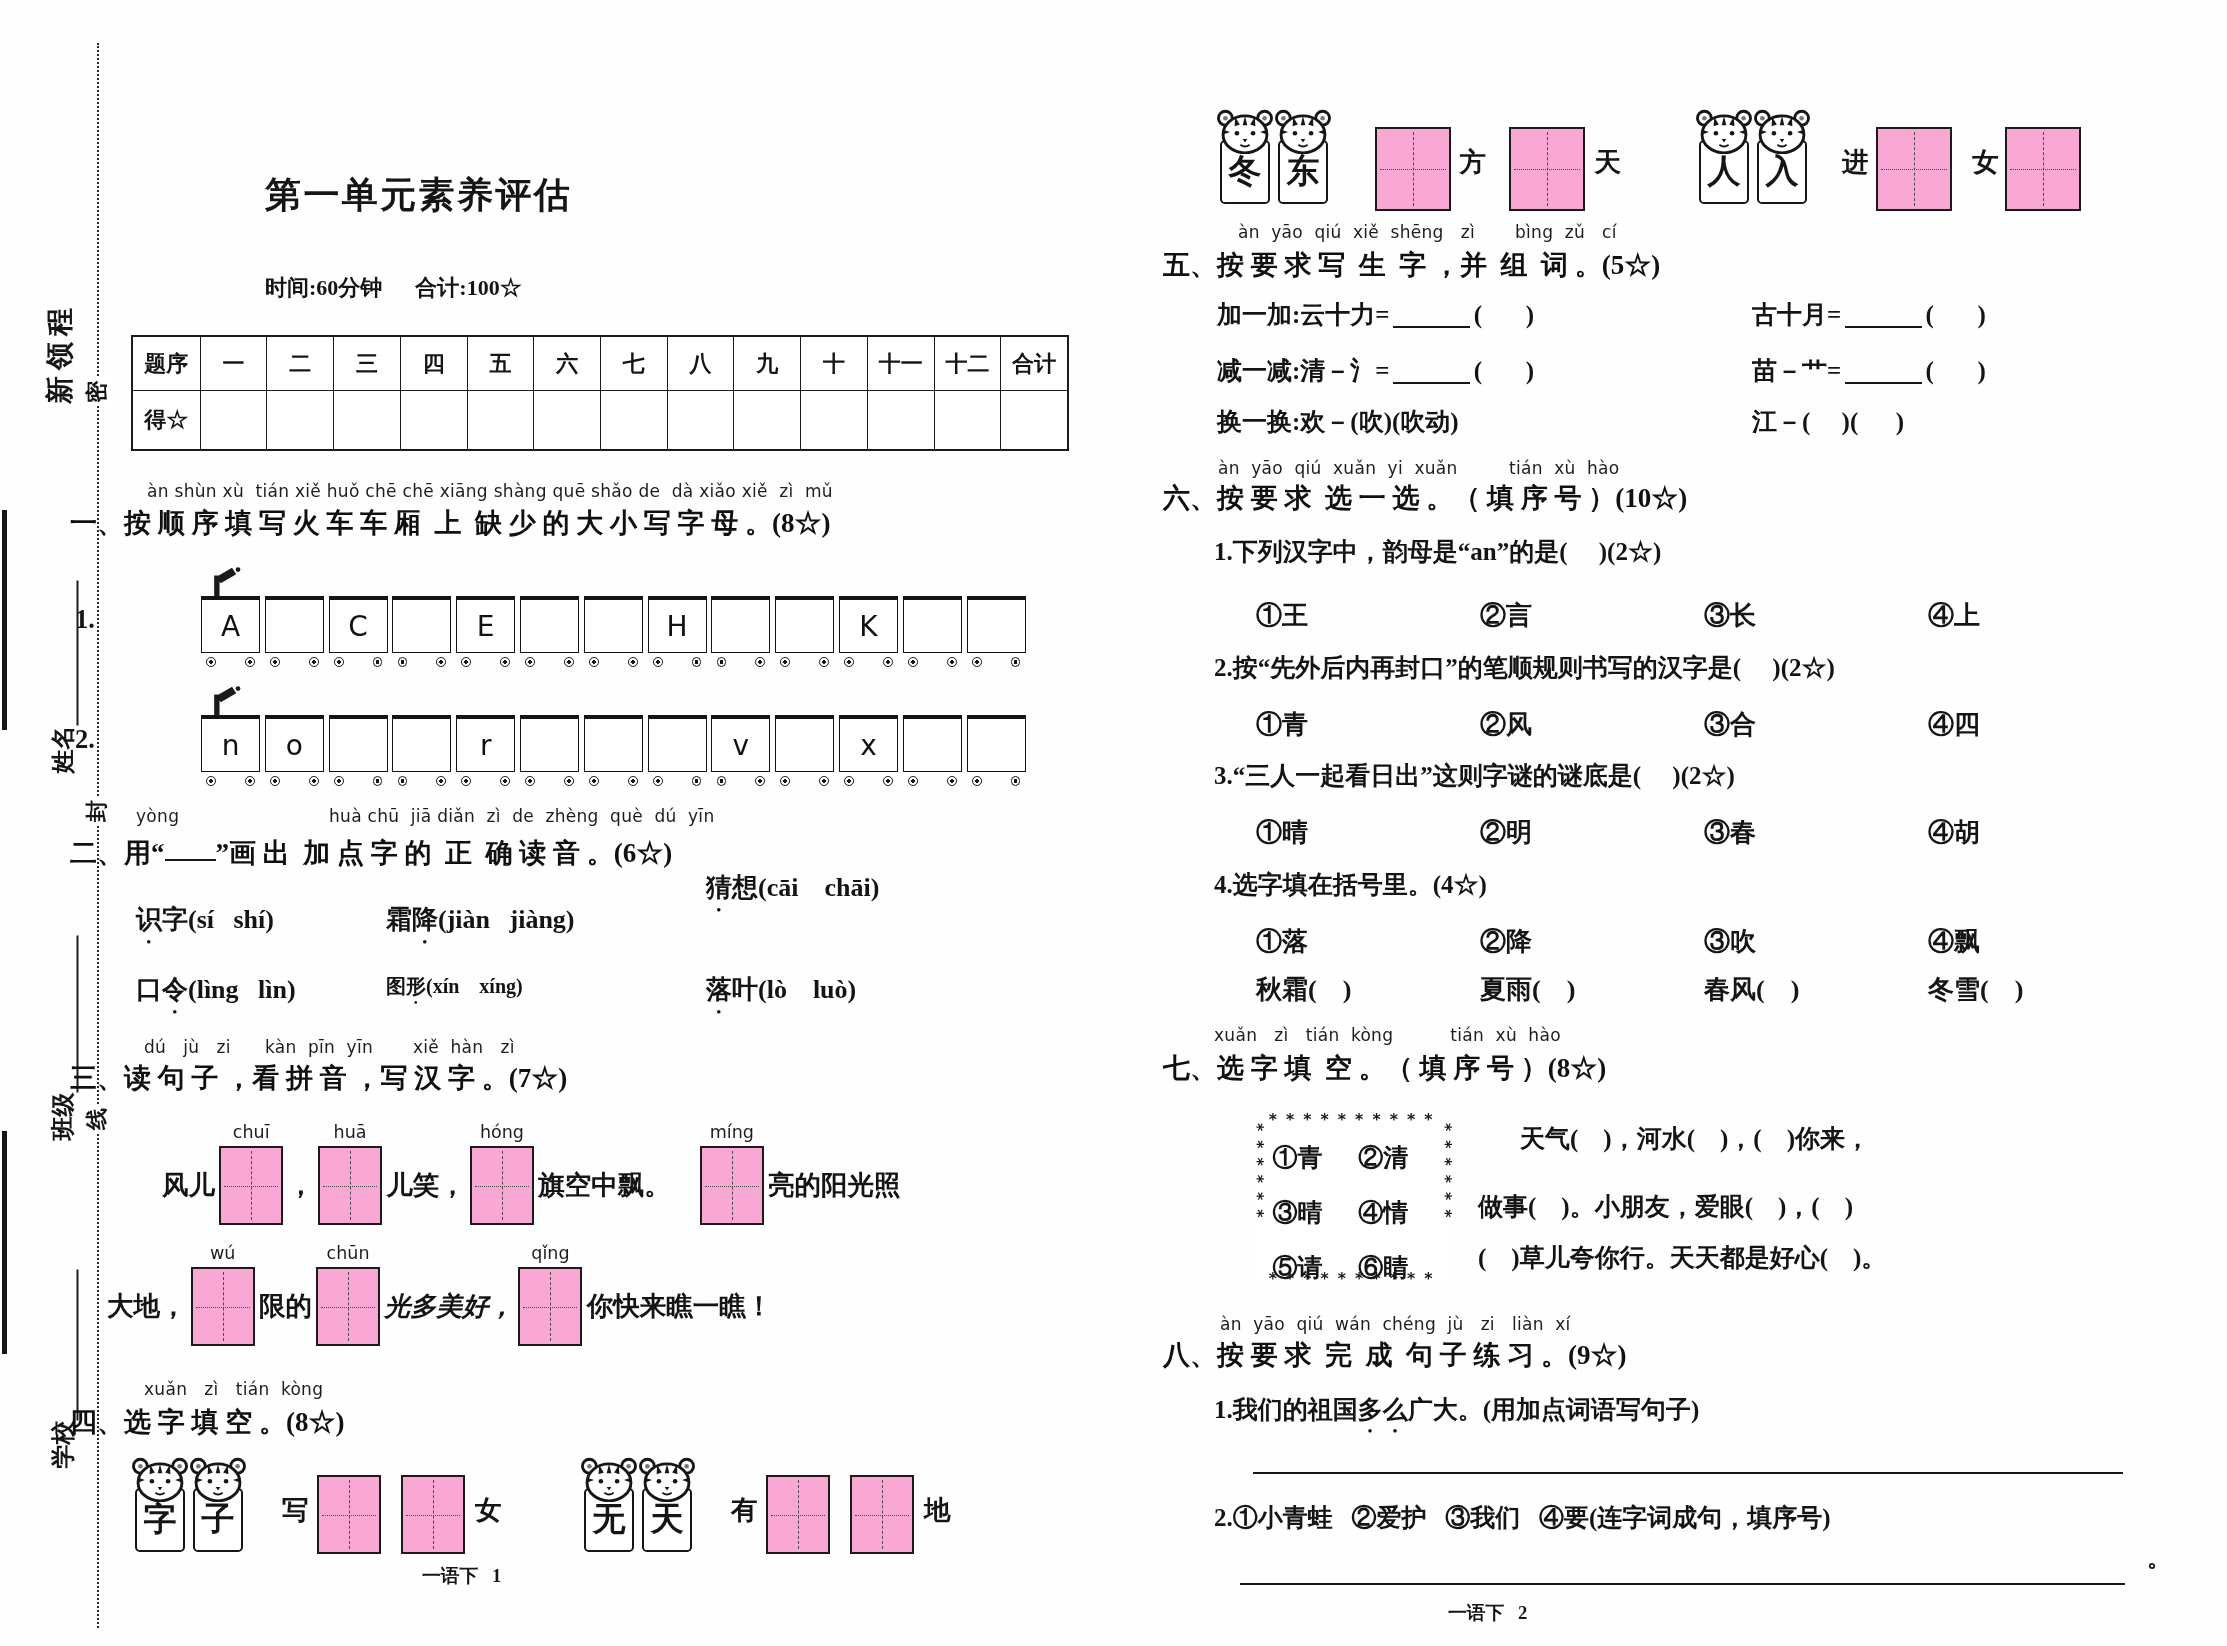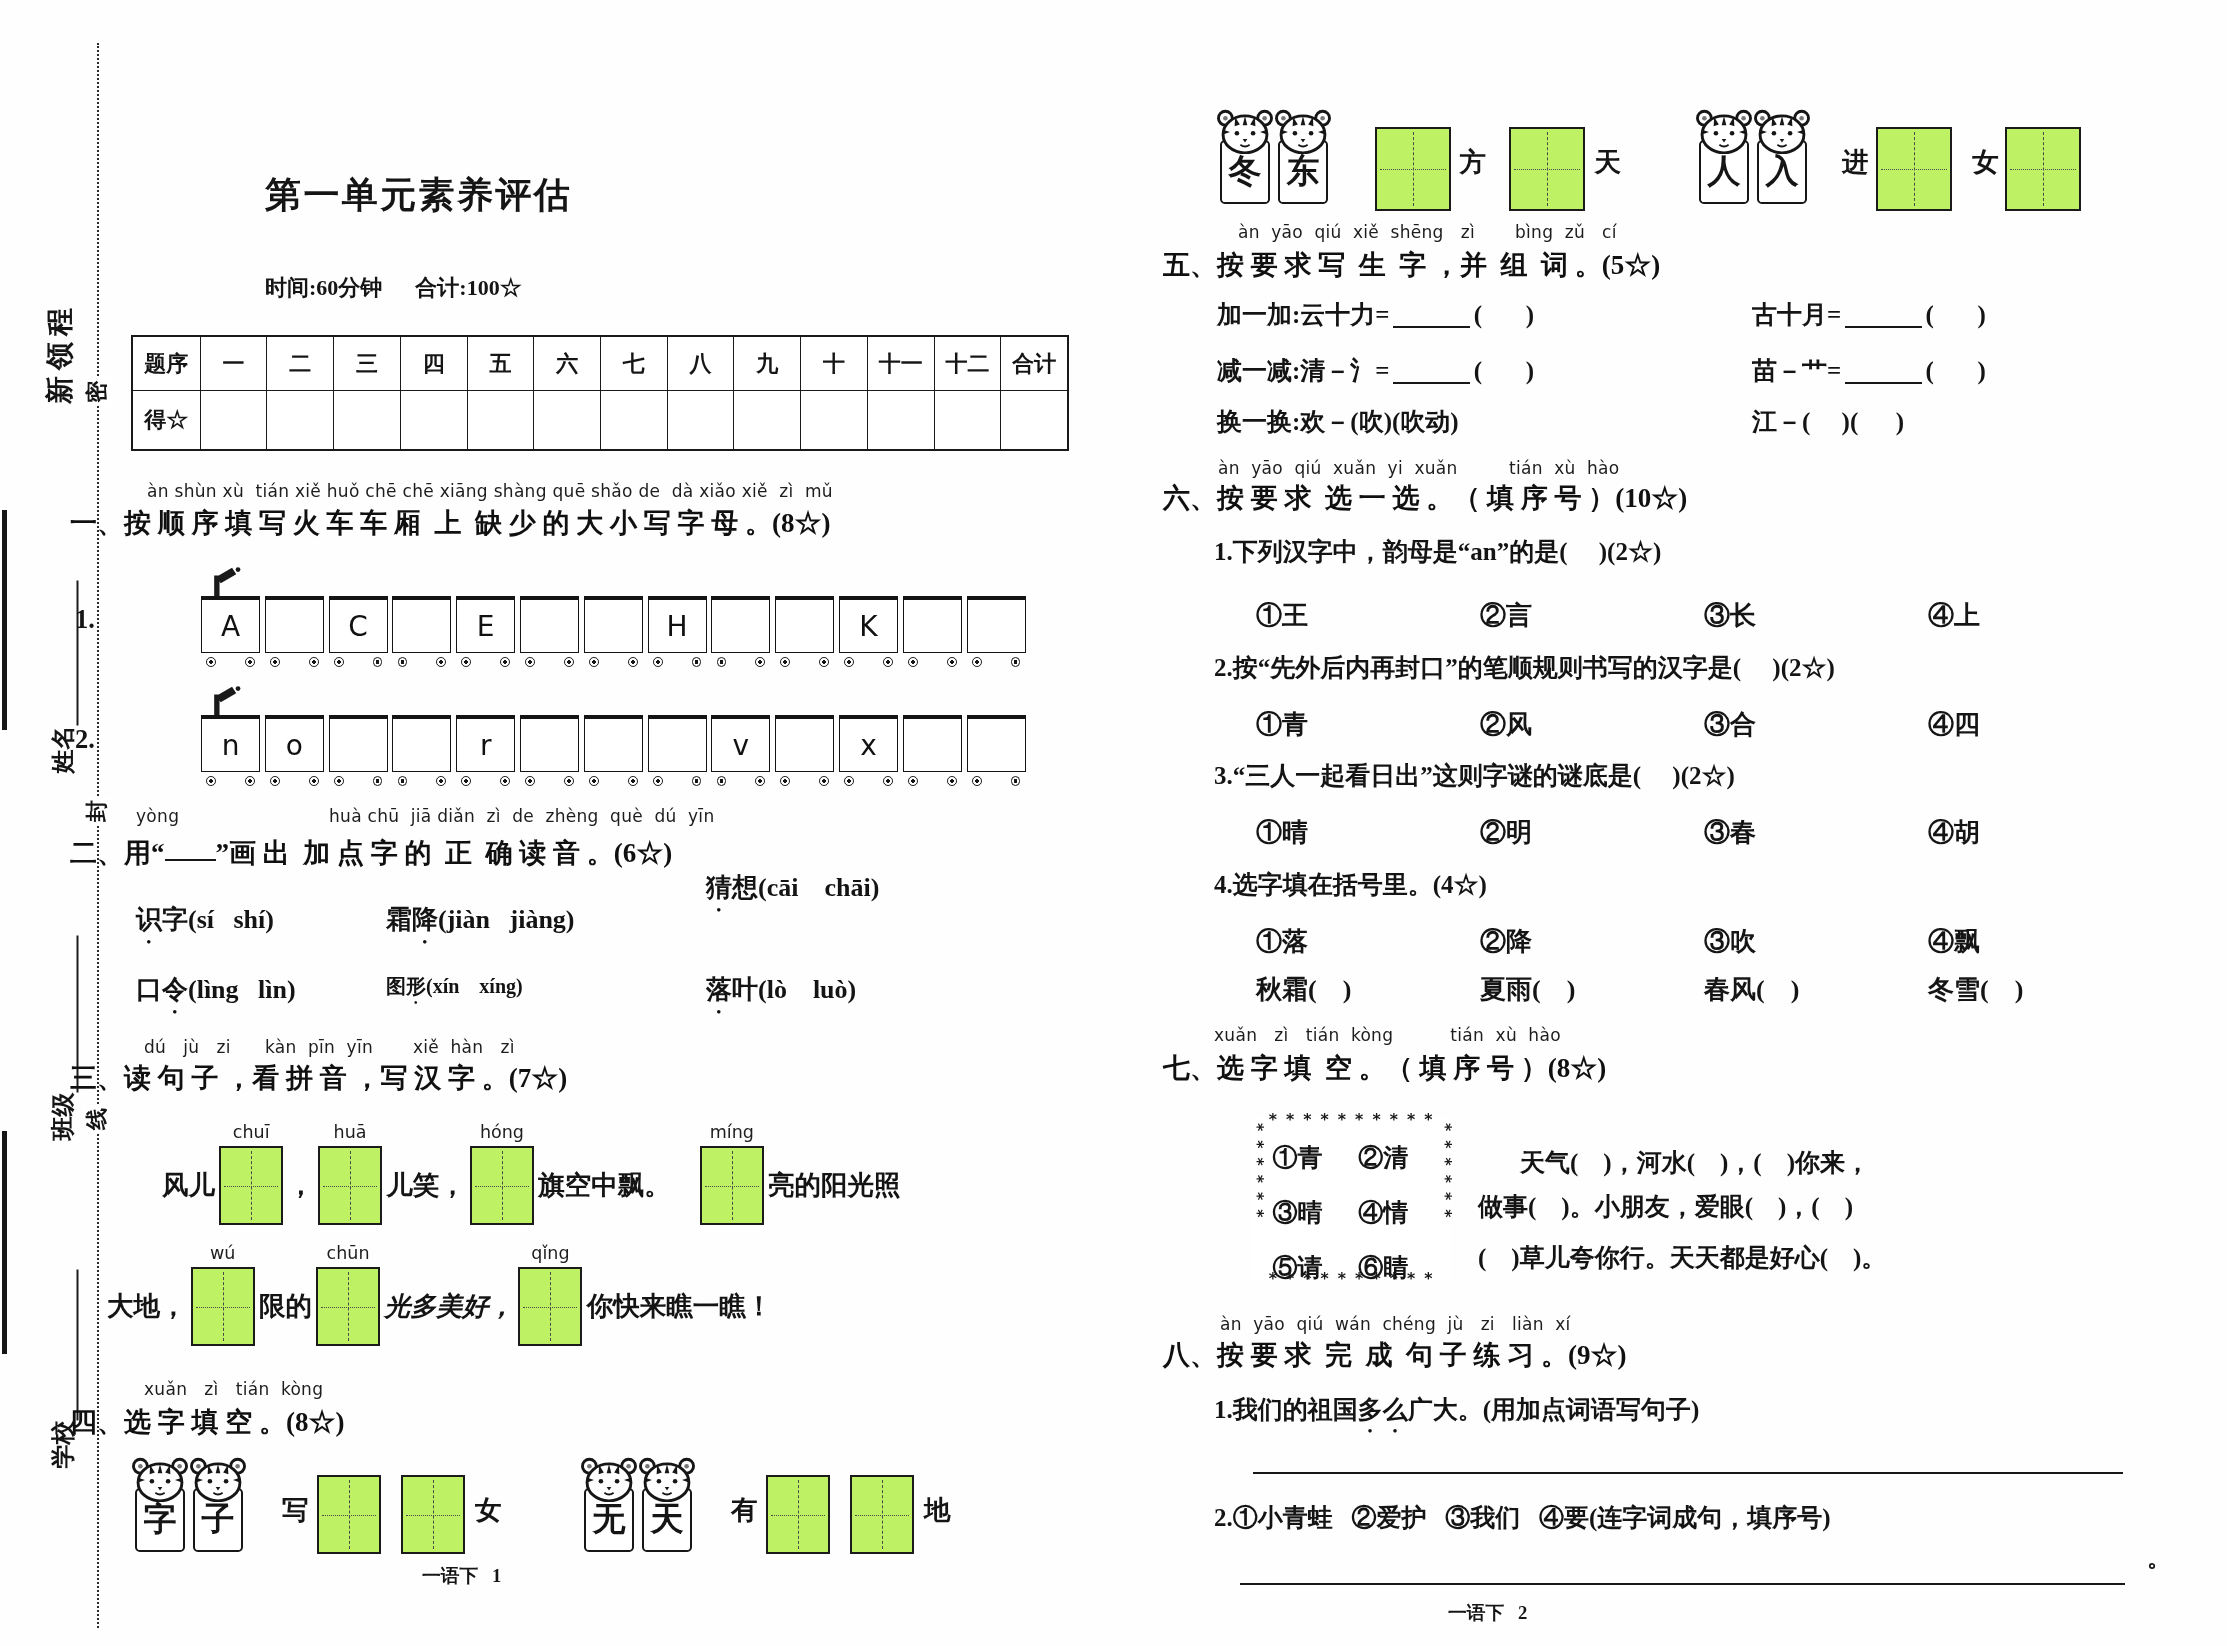--- a/index.html
+++ b/index.html
@@ -38,21 +38,21 @@
   .car{width:57px;height:52px;border:1.8px solid #141414;border-top-width:4.2px;background:#fff;
        display:flex;align-items:center;justify-content:center;position:relative;
        font-family:"DejaVu Sans",sans-serif;font-size:28px;color:#111;flex:none;}
   .car::before,.car::after{content:"";position:absolute;bottom:-15px;width:7.8px;height:7.8px;
        border:1.8px solid #141414;border-radius:50%;
        background:radial-gradient(circle,#141414 0 1.8px,#fff 1.9px);}
   .car::before{left:4.2px;}  .car::after{right:4.2px;}
   .tnum{font-size:26.5px;font-weight:700;}
 
   
-  .wbox{width:60px;height:75px;border:2.4px solid #1b1b1b;background:#bef264;position:relative;flex:none;}
+  .wbox{width:60px;height:75px;border:2.4px solid #1b1b1b;background:#f9a8d4;position:relative;flex:none;}
   .wbox::before{content:"";position:absolute;left:50%;top:3px;bottom:3px;border-left:1.2px dashed #4a4a4a;}
   .wbox::after{content:"";position:absolute;top:50%;left:3px;right:3px;border-top:1.8px dotted #4a4a4a;}
   .wbox .py{position:absolute;top:-26.5px;left:-12px;right:-12px;text-align:center;
             font-family:"DejaVu Sans",sans-serif;font-size:17.5px;color:#1d1d1d;}
   .wbox.m{width:72px;height:80px;}
 
   .frow{display:flex;align-items:center;gap:4.2px;}
 
   
   .tiger{display:flex;flex-direction:column;align-items:center;width:58px;flex:none;}
@@ -525,21 +525,21 @@
     <span class="fx l">* * * * * *</span>
     <span class="fx r">* * * * * *</span>
     <span class="opt">①青</span>
     <span class="opt">②清</span>
     <span class="opt">③晴</span>
     <span class="opt">④情</span>
     <span class="opt">⑤请</span>
     <span class="opt">⑥睛</span>
   </div>
 
-  <div class="abs body" style="left:1520px;top:1148px;">天气(&nbsp;&nbsp;&nbsp;&nbsp;)，河水(&nbsp;&nbsp;&nbsp;&nbsp;)，(&nbsp;&nbsp;&nbsp;&nbsp;)你来，</div>
+  <div class="abs body" style="left:1520px;top:1124px;">天气(&nbsp;&nbsp;&nbsp;&nbsp;)，河水(&nbsp;&nbsp;&nbsp;&nbsp;)，(&nbsp;&nbsp;&nbsp;&nbsp;)你来，</div>
   <div class="abs body" style="left:1478px;top:1192px;">做事(&nbsp;&nbsp;&nbsp;&nbsp;)。小朋友，爱眼(&nbsp;&nbsp;&nbsp;&nbsp;)，(&nbsp;&nbsp;&nbsp;&nbsp;)</div>
   <div class="abs body" style="left:1478px;top:1243px;">(&nbsp;&nbsp;&nbsp;&nbsp;)草儿夸你行。天天都是好心(&nbsp;&nbsp;&nbsp;&nbsp;)。</div>
 
   <div class="abs pin" style="left:1220px;top:1314px;">àn  yāo  qiú  wán  chéng  jù   zi   liàn  xí</div>
   <div class="abs head" style="left:1163px;top:1340px;">八、按 要 求  完  成  句 子 练 习 。(9☆)</div>
 
   <div class="abs body" style="left:1214px;top:1395px;"><span>1.我们的祖国</span><span class="du">多么</span><span>广大。(用加点词语写句子)</span></div>
   <div class="abs bl" style="left:1253px;top:1472px;width:870px;"></div>
 
   <div class="abs body" style="left:1214px;top:1503px;">2.①小青蛙   ②爱护   ③我们   ④要(连字词成句，填序号)</div>

